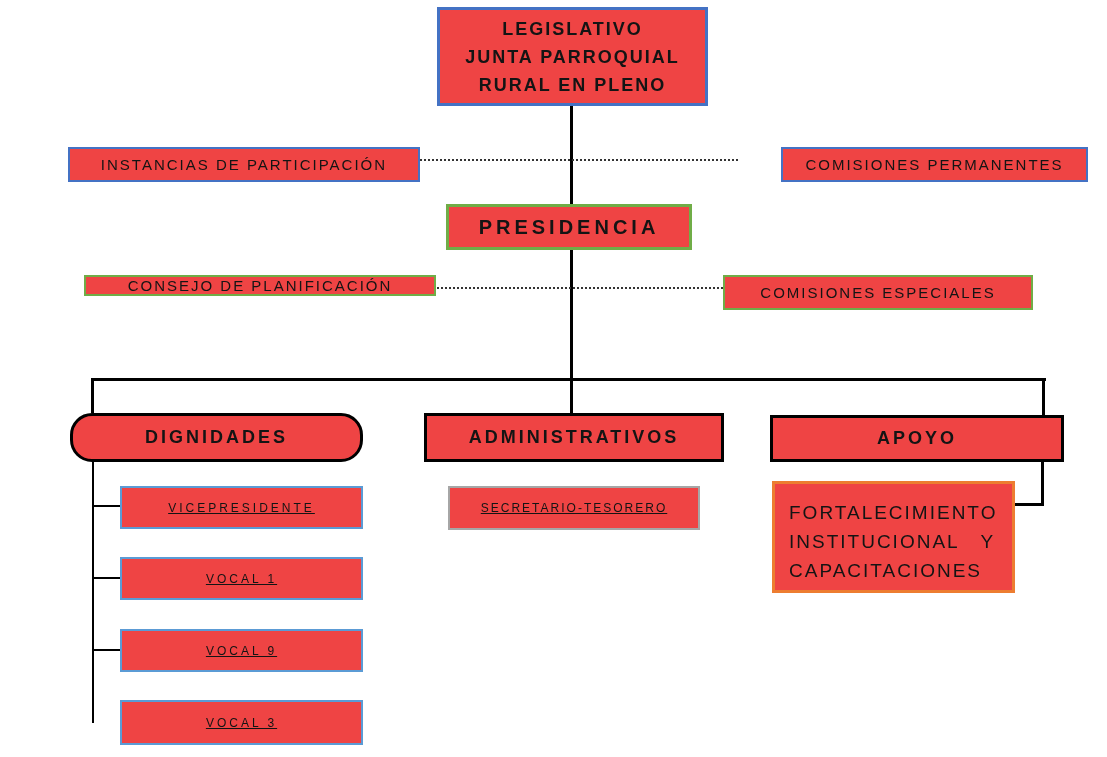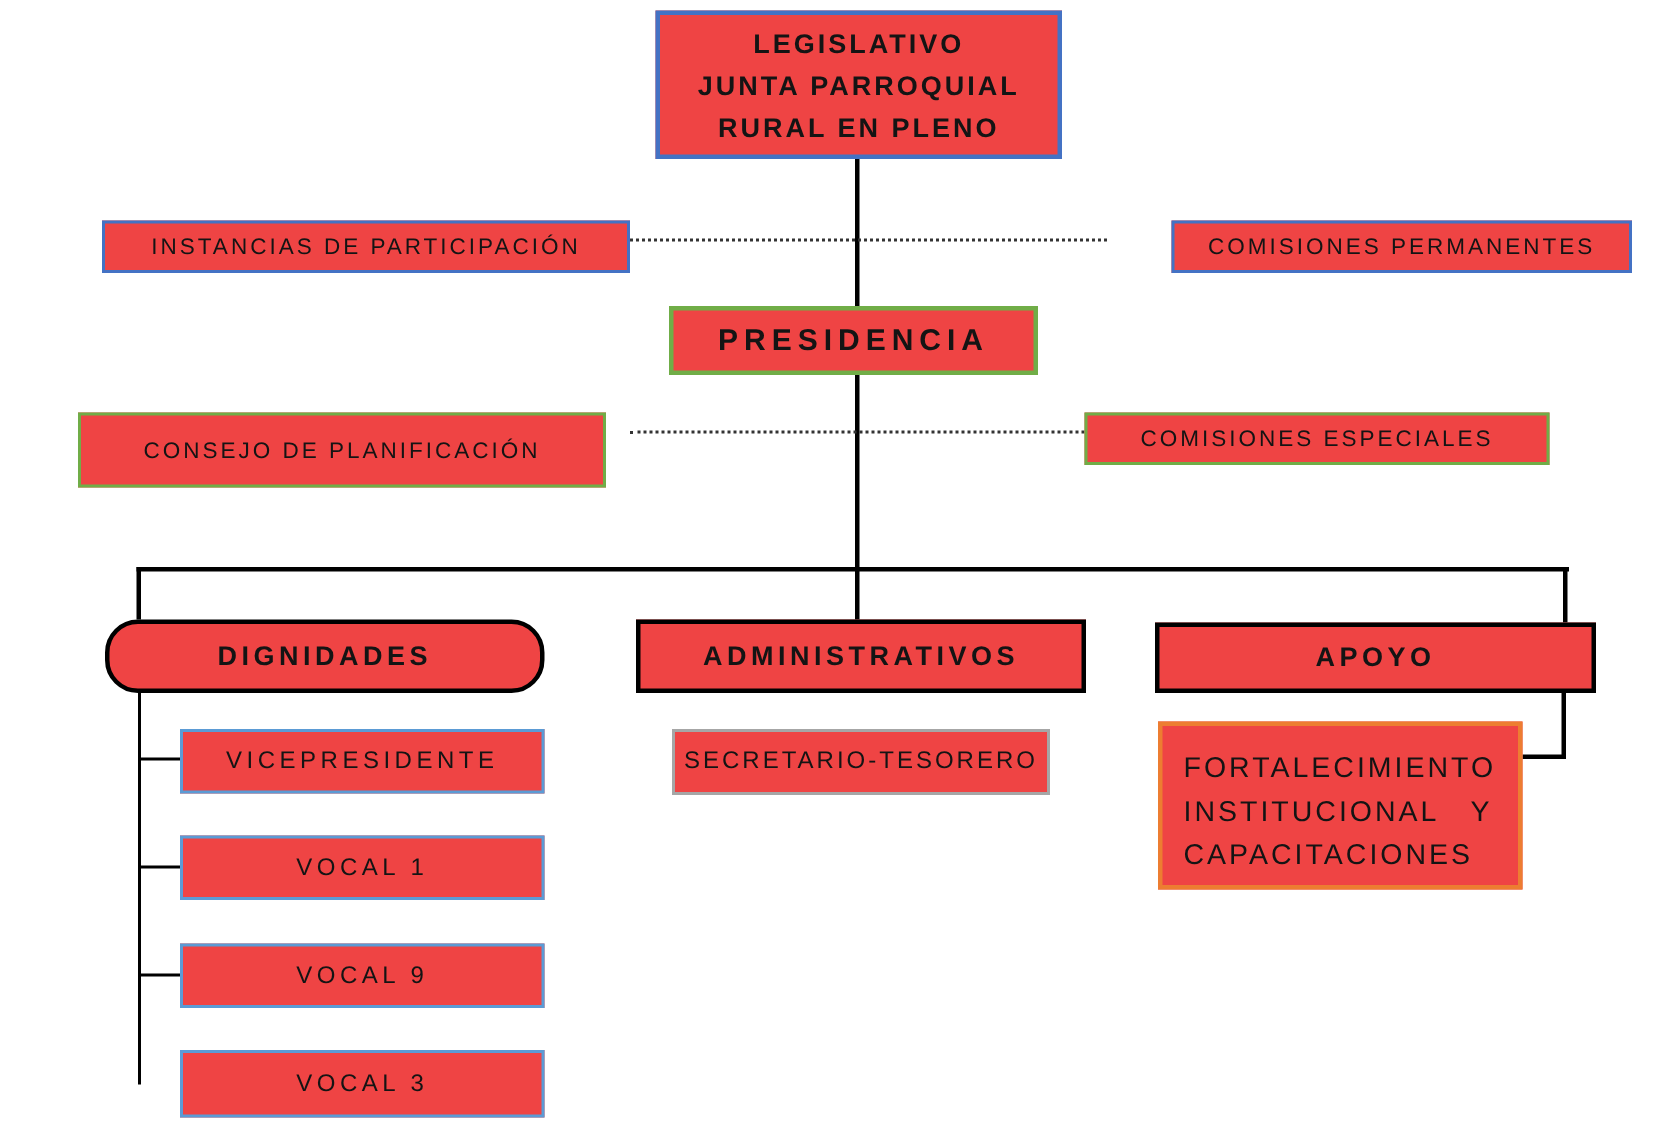--- a/index.html
+++ b/index.html
@@ -25,21 +25,21 @@
   .b-blue   { border: 3px solid var(--c-blue, #4472C4); }
   .b-blue2  { border: 2px solid var(--c-blue, #4472C4); }
   .b-green  { border: 3px solid var(--c-green, #70AD47); }
   .b-green2 { border: 2px solid var(--c-green, #70AD47); }
   .b-black  { border: 3px solid var(--c-line_black, #000); }
   .b-lblue  { border: 2px solid var(--c-light_blue, #5B9BD5); }
   .b-gray   { border: 2px solid var(--c-gray, #A6A6A6); }
   .b-orange { border: 3px solid var(--c-orange, #ED7D31); }
 
   .t-sm  { font-size: 15px; letter-spacing: 2px; }
-  .t-md  { font-size: 16px; letter-spacing: 3px; }
+  .t-md  { font-size: 12px; letter-spacing: 3px; text-decoration: underline; }
   .t-hdr { font-size: 18px; font-weight: bold; letter-spacing: 3px; }
   .t-big { font-size: 20px; font-weight: bold; letter-spacing: 4px; }
 
   .multiline { flex-direction: column; }
   .multiline .ln { display: block; line-height: 28px; white-space: pre; }
 
   #node-fortalecimiento {
     justify-content: flex-start;
     align-items: flex-start;
     text-align: left;
@@ -85,21 +85,21 @@
     <span class="ln">JUNTA PARROQUIAL</span>
     <span class="ln">RURAL EN PLENO</span>
   </div>
 
   <div class="box b-blue2 t-sm" style="left:68px; top:147px; width:352px; height:35px;">INSTANCIAS DE PARTICIPACIÓN</div>
 
   <div class="box b-blue2 t-sm" style="left:738px; top:147px; width:307px; height:35px;margin-left:43px;">COMISIONES PERMANENTES</div>
 
   <div class="box b-green t-big" style="left:446px; top:204px; width:246px; height:46px;">PRESIDENCIA</div>
 
-  <div class="box b-green2 t-sm" style="left:52px; top:275px; width:352px; height:50px;">CONSEJO DE PLANIFICACIÓN</div>
+  <div class="box b-green2 t-sm" style="left:84px; top:275px; width:352px; height:21px;">CONSEJO DE PLANIFICACIÓN</div>
 
   <div class="box b-green2 t-sm" style="left:723px; top:275px; width:310px; height:35px;">COMISIONES ESPECIALES</div>
 
   <div class="box b-black t-hdr" style="left:70px; top:413px; width:293px; height:49px;border-radius:22px;">DIGNIDADES</div>
 
   <div class="box b-black t-hdr" style="left:424px; top:413px; width:300px; height:49px;">ADMINISTRATIVOS</div>
 
   <div class="box b-black t-hdr" style="left:770px; top:415px; width:294px; height:47px;">APOYO</div>
 
   <div class="box b-lblue t-md" style="left:120px; top:486px; width:243px; height:43px;">VICEPRESIDENTE</div>

